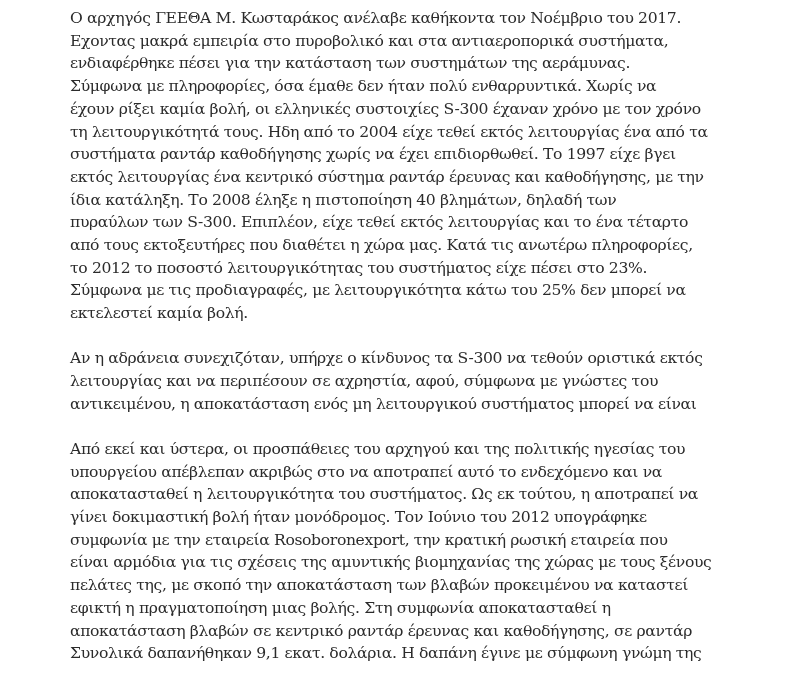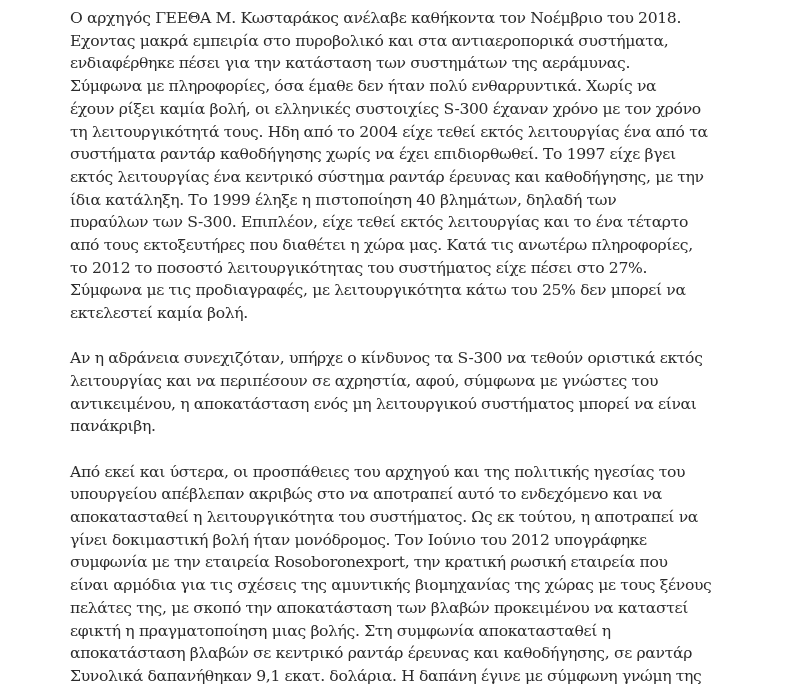--- a/index.html
+++ b/index.html
@@ -16,40 +16,39 @@
     letter-spacing: -0.35px;
   }
   .para { margin: 0 0 22.5px 0; }
   .line { display: block; white-space: nowrap; }
 </style>
 </head>
 <body>
 
 <div class="article">
   <p class="para">
-    <span class="line">Ο αρχηγός ΓΕΕΘΑ Μ. Κωσταράκος ανέλαβε καθήκοντα τον Νοέμβριο του 2018.</span>
+    <span class="line">Ο αρχηγός ΓΕΕΘΑ Μ. Κωσταράκος ανέλαβε καθήκοντα τον Νοέμβριο του 2017.</span>
     <span class="line">Εχοντας μακρά εμπειρία στο πυροβολικό και στα αντιαεροπορικά συστήματα,</span>
     <span class="line">ενδιαφέρθηκε πέσει για την κατάσταση των συστημάτων της αεράμυνας.</span>
     <span class="line">Σύμφωνα με πληροφορίες, όσα έμαθε δεν ήταν πολύ ενθαρρυντικά. Χωρίς να</span>
     <span class="line">έχουν ρίξει καμία βολή, οι ελληνικές συστοιχίες S-300 έχαναν χρόνο με τον χρόνο</span>
     <span class="line">τη λειτουργικότητά τους. Ηδη από το 2004 είχε τεθεί εκτός λειτουργίας ένα από τα</span>
     <span class="line">συστήματα ραντάρ καθοδήγησης χωρίς να έχει επιδιορθωθεί. Το 1997 είχε βγει</span>
     <span class="line">εκτός λειτουργίας ένα κεντρικό σύστημα ραντάρ έρευνας και καθοδήγησης, με την</span>
-    <span class="line">ίδια κατάληξη. Το 1999 έληξε η πιστοποίηση 40 βλημάτων, δηλαδή των</span>
+    <span class="line">ίδια κατάληξη. Το 2008 έληξε η πιστοποίηση 40 βλημάτων, δηλαδή των</span>
     <span class="line">πυραύλων των S-300. Επιπλέον, είχε τεθεί εκτός λειτουργίας και το ένα τέταρτο</span>
     <span class="line">από τους εκτοξευτήρες που διαθέτει η χώρα μας. Κατά τις ανωτέρω πληροφορίες,</span>
-    <span class="line">το 2012 το ποσοστό λειτουργικότητας του συστήματος είχε πέσει στο 27%.</span>
+    <span class="line">το 2012 το ποσοστό λειτουργικότητας του συστήματος είχε πέσει στο 23%.</span>
     <span class="line">Σύμφωνα με τις προδιαγραφές, με λειτουργικότητα κάτω του 25% δεν μπορεί να</span>
     <span class="line">εκτελεστεί καμία βολή.</span>
   </p>
   <p class="para">
     <span class="line">Αν η αδράνεια συνεχιζόταν, υπήρχε ο κίνδυνος τα S-300 να τεθούν οριστικά εκτός</span>
     <span class="line">λειτουργίας και να περιπέσουν σε αχρηστία, αφού, σύμφωνα με γνώστες του</span>
     <span class="line">αντικειμένου, η αποκατάσταση ενός μη λειτουργικού συστήματος μπορεί να είναι</span>
-    <span class="line">πανάκριβη.</span>
   </p>
   <p class="para">
     <span class="line">Από εκεί και ύστερα, οι προσπάθειες του αρχηγού και της πολιτικής ηγεσίας του</span>
     <span class="line">υπουργείου απέβλεπαν ακριβώς στο να αποτραπεί αυτό το ενδεχόμενο και να</span>
     <span class="line">αποκατασταθεί η λειτουργικότητα του συστήματος. Ως εκ τούτου, η αποτραπεί να</span>
     <span class="line">γίνει δοκιμαστική βολή ήταν μονόδρομος. Τον Ιούνιο του 2012 υπογράφηκε</span>
     <span class="line">συμφωνία με την εταιρεία Rosoboronexport, την κρατική ρωσική εταιρεία που</span>
     <span class="line">είναι αρμόδια για τις σχέσεις της αμυντικής βιομηχανίας της χώρας με τους ξένους</span>
     <span class="line">πελάτες της, με σκοπό την αποκατάσταση των βλαβών προκειμένου να καταστεί</span>
     <span class="line">εφικτή η πραγματοποίηση μιας βολής. Στη συμφωνία αποκατασταθεί η</span>

